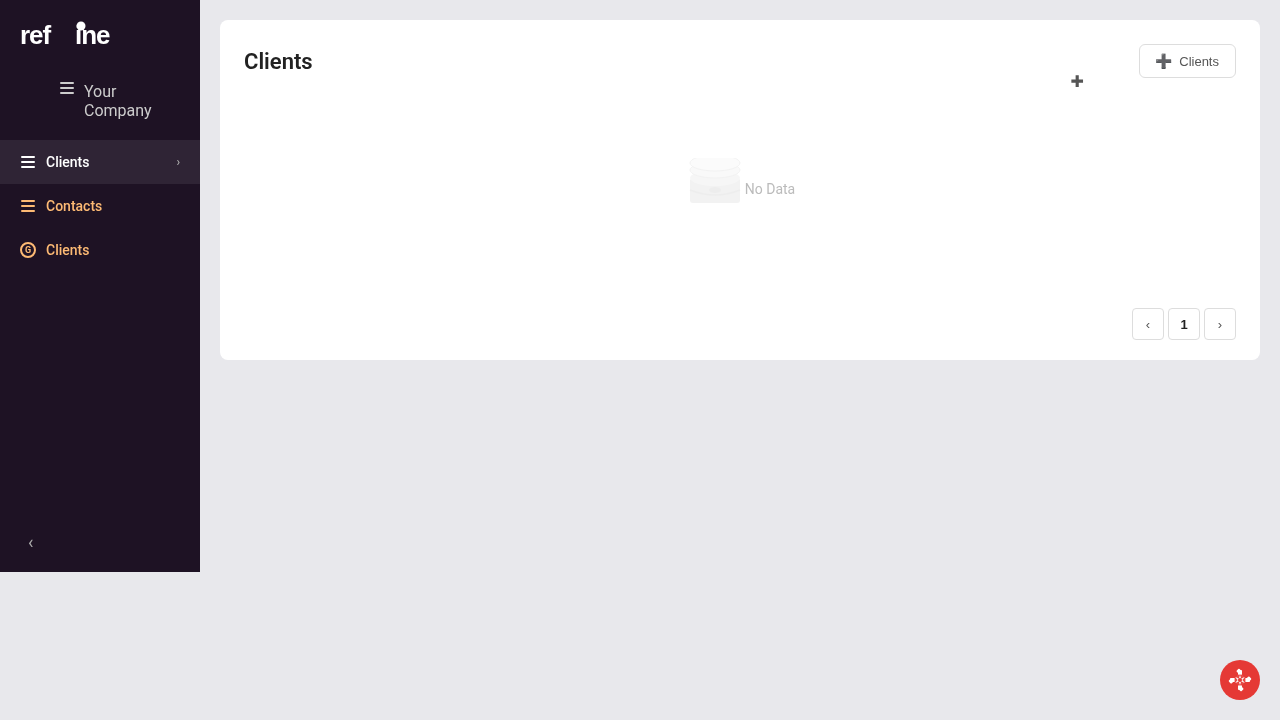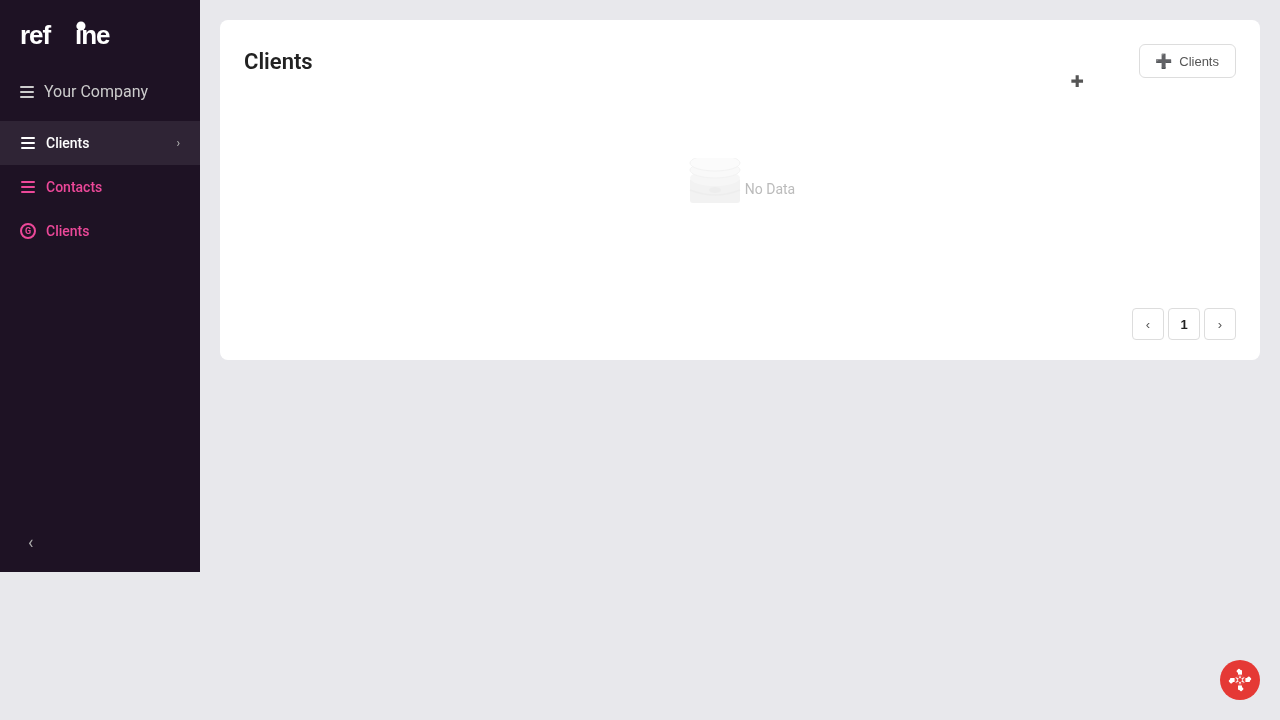--- a/index.html
+++ b/index.html
@@ -25,38 +25,39 @@
 
     #logo-area {
       padding: 20px 20px 16px 20px;
       display: flex;
       align-items: center;
     }
 
     #company-item {
       padding: 16px 20px;
       display: flex;
-      align-items: center;
+      align-items: flex-start;
       gap: 10px;
       cursor: pointer;
       color: #ccc;
+      margin-left: 40px;
     }
 
     .nav-items {
       flex: 1;
       padding-top: 4px;
     }
 
     .nav-item {
       padding: 14px 20px;
       display: flex;
       align-items: center;
       gap: 10px;
       cursor: pointer;
-      color: #ec4899;
+      color: #fdba74;
       font-size: 14px;
       font-weight: 500;
       position: relative;
     }
 
     .nav-item.active {
       color: white;
       background: rgba(255,255,255,0.08);
     }
 

